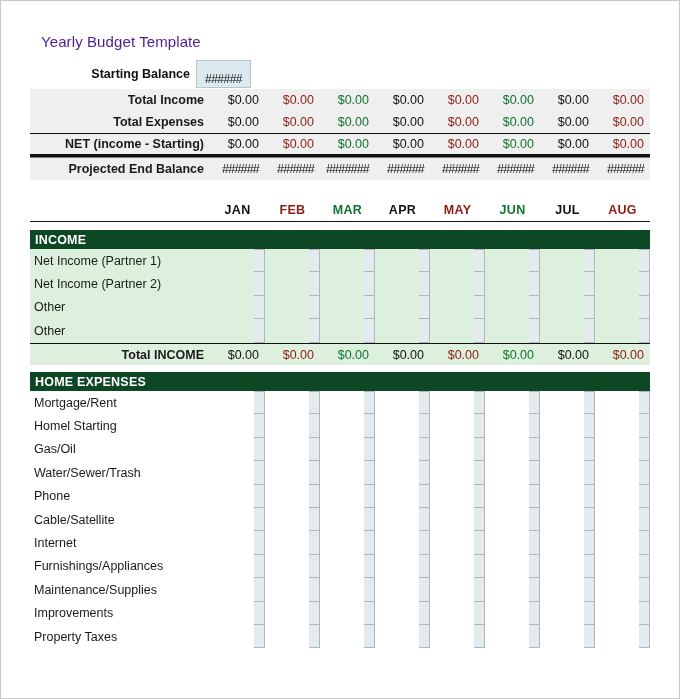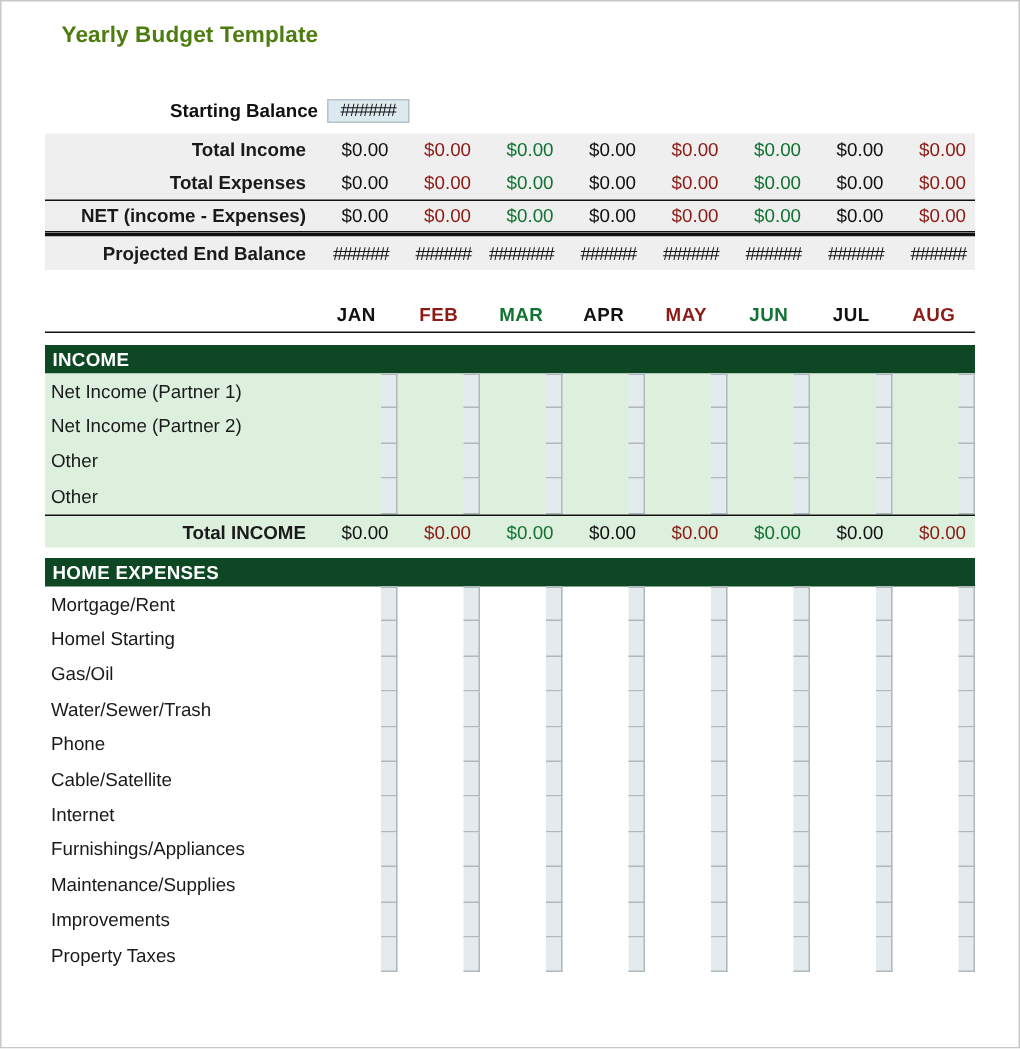--- a/index.html
+++ b/index.html
@@ -20,24 +20,24 @@
     box-sizing: border-box;
     border: 1px solid #c8c8c8;
     background: #ffffff;
     overflow: hidden;
   }
 
   
   .sheet-title {
     position: absolute;
     left: 40px;
-    top: 14px;
+    top: 32px;
     font-size: 15px;
-    font-weight: bold;
-    color: #4d7c0f;
+    font-weight: normal;
+    color: #4c1d95;
     letter-spacing: 0.1px;
     white-space: nowrap;
   }
   .row {
     display: flex;
     width: 100%;
     box-sizing: border-box;
   }
   .lbl {
     width: 180px;
@@ -69,26 +69,25 @@
   }
 
   
   .c-black { color: #111111; }
   .c-red   { color: #8c1b15; }
   .c-green { color: #117331; }
 
   
   .startbal-row {
     position: absolute;
-    left: 37px;
+    left: 15px;
     top: 59px;
     width: 620px;
     height: 28px;
     display: flex;
-    align-items: center;
   }
   .startbal-label {
     width: 180px;
     flex: 0 0 180px;
     display: flex;
     align-items: center;
     justify-content: flex-end;
     padding-right: 6px;
     box-sizing: border-box;
     font-size: 12.5px;
@@ -229,21 +228,21 @@
         <div class="cell  c-black">$0.00</div>
         <div class="cell  c-red">$0.00</div>
         <div class="cell  c-green">$0.00</div>
         <div class="cell  c-black">$0.00</div>
         <div class="cell  c-red">$0.00</div>
         <div class="cell  c-green">$0.00</div>
         <div class="cell  c-black">$0.00</div>
         <div class="cell  c-red">$0.00</div>
       </div>
       <div class="row rule-top rule-bottom-double">
-        <div class="lbl right">NET (income - Expenses)</div>
+        <div class="lbl right">NET (income - Starting)</div>
         <div class="cell  c-black">$0.00</div>
         <div class="cell  c-red">$0.00</div>
         <div class="cell  c-green">$0.00</div>
         <div class="cell  c-black">$0.00</div>
         <div class="cell  c-red">$0.00</div>
         <div class="cell  c-green">$0.00</div>
         <div class="cell  c-black">$0.00</div>
         <div class="cell  c-red">$0.00</div>
       </div>
       <div class="row projected">

